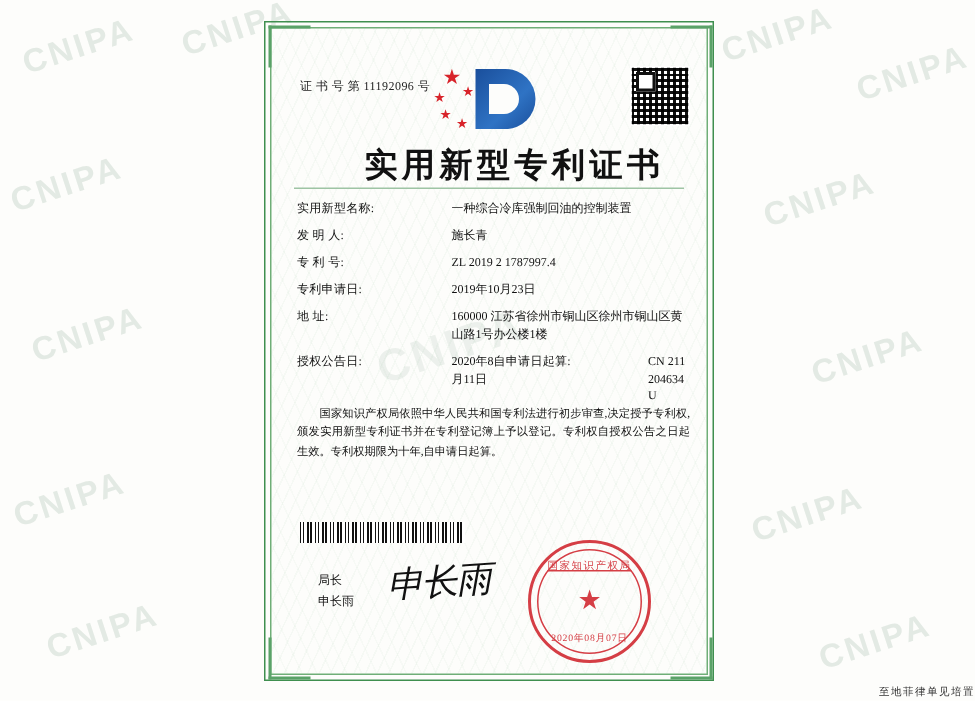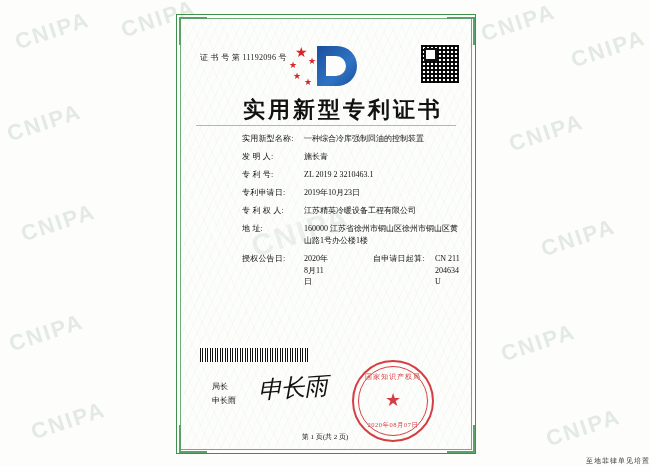--- a/index.html
+++ b/index.html
@@ -113,23 +113,22 @@
   
   .fields{
     position:absolute;left:198px;top:133px;width:262px;
     font-size:8px;color:#111;line-height:1.45;
   }
   .row{display:flex;margin-bottom:6.5px;}
   .lbl{
     width:62px;flex:0 0 62px;
     letter-spacing:.2px;
     white-space:nowrap;
-    margin-left:44px;
-  }
-  .val{flex:1;word-break:break-all;}
+  }
+  .val{flex:1;word-break:break-all;margin-left:41px;}
 
   
   .para{
     position:absolute;left:198px;width:262px;
     font-size:7.5px;color:#111;line-height:1.65;
     text-align:justify;text-indent:15px;
   }
   .p1{top:270px;}
   .p2{top:308px;}
 
@@ -164,21 +163,21 @@
   .seal .inner-ring{
     position:absolute;left:4px;top:4px;right:4px;bottom:4px;
     border:1px solid #d0242c;border-radius:50%;
   }
   .seal .seal-star{
     position:absolute;left:50%;top:50%;transform:translate(-50%,-55%);
     font-size:18px;color:#d0242c;
   }
   .seal .seal-top{
     position:absolute;left:0;right:0;top:10px;text-align:center;
-    font-size:7px;letter-spacing:1px;
+    font-size:7px;letter-spacing:1px;text-decoration:underline;
   }
   .seal .seal-bottom{
     position:absolute;left:0;right:0;bottom:10px;text-align:center;
     font-size:6.5px;letter-spacing:.5px;
   }
 
   
   .page-no{
     position:absolute;left:0;right:0;top:432px;text-align:center;
     font-size:7px;color:#111;
@@ -236,54 +235,50 @@
     <div class="row">
       <div class="lbl">实用新型名称:</div>
       <div class="val">一种综合冷库强制回油的控制装置</div>
     </div>
     <div class="row">
       <div class="lbl">发 明 人:</div>
       <div class="val">施长青</div>
     </div>
     <div class="row">
       <div class="lbl">专 利 号:</div>
-      <div class="val">ZL 2019 2 3210463.1</div>
+      <div class="val">ZL 2019 2 1787997.4</div>
     </div>
     <div class="row">
       <div class="lbl">专利申请日:</div>
       <div class="val">2019年10月23日</div>
-    </div>
-    <div class="row">
-      <div class="lbl">专 利 权 人:</div>
-      <div class="val">江苏精英冷暖设备工程有限公司</div>
     </div>
     <div class="row">
       <div class="lbl">地      址:</div>
       <div class="val">160000 江苏省徐州市铜山区徐州市铜山区黄山路1号办公楼1楼</div>
     </div>
     <div class="row">
       <div class="lbl">授权公告日:</div>
       <div class="val">2020年8月11日</div>
       <div class="lbl">自申请日起算:</div>
       <div class="val">CN 211204634 U</div>
     </div>
   </div>
 
+  <div class="para p1">国家知识产权局依照中华人民共和国专利法进行初步审查,决定授予专利权,颁发实用新型专利证书并在专利登记簿上予以登记。专利权自授权公告之日起生效。专利权期限为十年,自申请日起算。</div>
 
   <div class="barcode"></div>
 
   <div class="sig-label">
     <div>局长</div>
     <div>申长雨</div>
   </div>
   <div class="sig-hand">申长雨</div>
 
   <div class="seal">
     <div class="inner-ring"></div>
     <div class="seal-top">国家知识产权局</div>
     <div class="seal-star">★</div>
     <div class="seal-bottom">2020年08月07日</div>
   </div>
 
-  <div class="page-no">第 1 页(共 2 页)</div>
   <div class="footnote">至地菲律单见培置</div>
 
 </div>
 
 </body></html>

